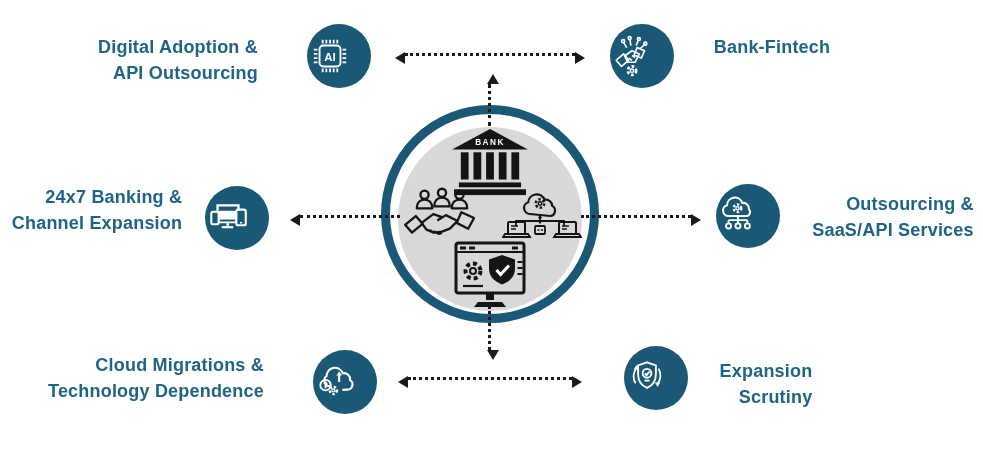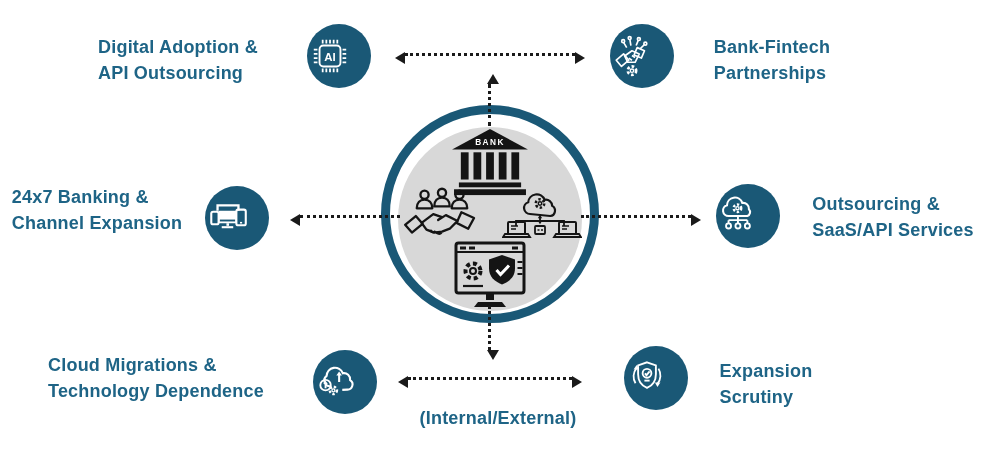--- a/index.html
+++ b/index.html
@@ -3,21 +3,21 @@
 <meta charset="utf-8">
 <style>
   :root{
     --accent:#1A5876; --label_text:#1E6486; --hub_fill:#D8D8D8;
     --icon_fg:#FFFFFF; --arrow:#1A1A1A; --center_icon:#141414; --background:#FFFFFF;
   }
   *{margin:0;padding:0;box-sizing:border-box}
   body{font-family:"Liberation Sans",sans-serif;background:#fff}
   .canvas{position:relative;width:983px;height:457px;background:var(--background);overflow:hidden}
 
-  .label{position:absolute;transform:translateX(-50%);text-align:left;font-weight:bold;
+  .label{position:absolute;transform:translateX(-50%);text-align:right;font-weight:bold;
          font-size:18px;line-height:26px;color:var(--label_text);letter-spacing:.2px;white-space:nowrap;z-index:4}
 
   .node-circle{position:absolute;width:64px;height:64px;border-radius:50%;background:var(--accent);
                display:flex;align-items:center;z-index:4}
 
   .hub-ring{position:absolute;left:381px;top:105px;width:218px;height:218px;border:9px solid var(--accent);
             border-radius:50%;background:#fff;z-index:1}
   .hub-fill{position:absolute;left:398px;top:127px;width:184px;height:184px;border-radius:50%;
             background:var(--hub_fill);z-index:2}
   .hub-icon{position:absolute;z-index:3}
@@ -190,40 +190,38 @@
       <polygon points="32,30.5 34.8,26.2 29.6,26.4" fill="#FFFFFF"></polygon>
     </svg>
   </div>
 
   <div class="label" style="left:178px;top:34px">
     <div>Digital Adoption &amp;</div>
     <div>API Outsourcing</div>
   </div>
   <div class="label" style="left:772px;top:34px">
     <div>Bank-Fintech</div>
-    <div>Partnerships</div>
   </div>
   <div class="label" style="left:97px;top:184px">
     <div>24x7 Banking &amp;</div>
     <div>Channel Expansion</div>
   </div>
   <div class="label" style="left:893px;top:191px">
     <div>Outsourcing &amp;</div>
     <div>SaaS/API Services</div>
   </div>
   <div class="label" style="left:156px;top:352px">
     <div>Cloud Migrations &amp;</div>
     <div>Technology Dependence</div>
   </div>
   <div class="label" style="left:766px;top:358px">
     <div>Expansion</div>
     <div>Scrutiny</div>
   </div>
   <div class="label" style="left:498px;top:405px">
-    <div>(Internal/External)</div>
   </div>
 
   <div class="dot-h" style="left:405px;top:53px;width:170px">
     <span class="ah ah-left"></span>
     <span class="ah ah-right"></span>
   </div>
   <div class="dot-v" style="left:488px;top:84px;height:42px">
     <span class="ah ah-up"></span>
   </div>
   <div class="dot-h" style="left:300px;top:215px;width:100px">

